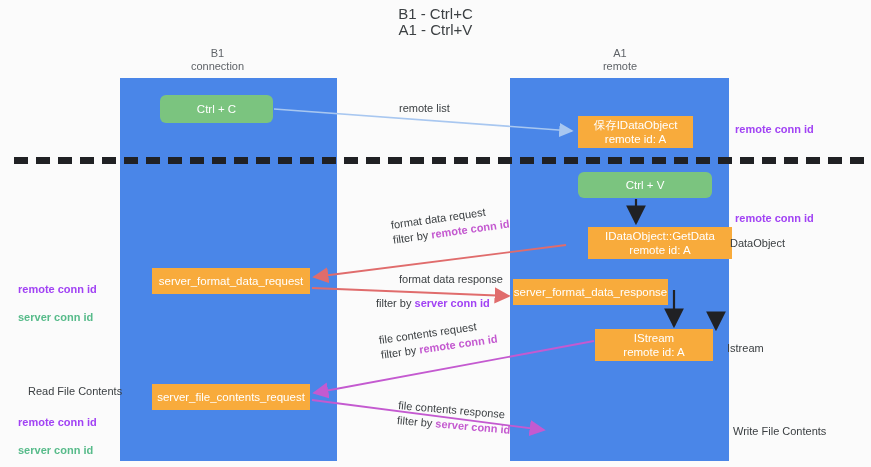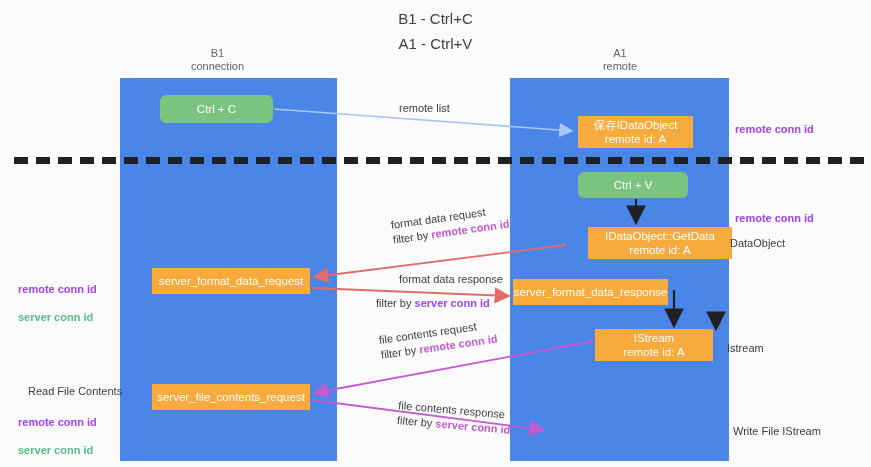--- a/index.html
+++ b/index.html
@@ -9,21 +9,21 @@
     background:#fbfbfb;
     font-family:"Liberation Sans","DejaVu Sans",sans-serif;
     overflow:hidden;
     position:relative;
   }
   #stage{position:absolute;left:0;top:0;width:871px;height:467px;}
 
   
   .title{
     position:absolute;left:0;top:6px;width:871px;
-    text-align:center;color:#3c4043;font-size:15px;line-height:25px;
+    text-align:center;color:#3c4043;font-size:15px;line-height:16px;
     white-space:pre-line;
   }
 
   
   .lane-head{
     position:absolute;text-align:center;color:#5f6368;
     font-size:11px;line-height:13px;white-space:pre-line;
   }
   #lane-head-b1{left:150px;top:47px;width:135px;}
   #lane-head-a1{left:545px;top:47px;width:150px;}
@@ -45,21 +45,21 @@
     position:absolute;box-sizing:border-box;
     display:flex;align-items:center;justify-content:center;
     text-align:center;color:#ffffff;font-size:11.5px;line-height:14px;
     white-space:pre-line;padding:3px 6px;
   }
   .node.green{background:#7bc47f;border-radius:6px;}
   .node.orange{background:#f8ab3c;text-align:center;}
 
   #node-ctrl-c{left:160px;top:95px;width:113px;height:28px;}
   #node-idataobject-store{left:578px;top:116px;width:115px;height:32px;}
-  #node-ctrl-v{left:578px;top:172px;width:110px;height:26px;}
+  #node-ctrl-v{left:578px;top:172px;width:134px;height:26px;}
   #node-getdata{left:588px;top:227px;width:144px;height:32px;}
   #node-server-format-response{left:513px;top:279px;width:155px;height:26px;}
   #node-istream{left:595px;top:329px;width:118px;height:32px;}
   #node-server-format-request{left:152px;top:268px;width:158px;height:26px;}
   #node-server-file-request{left:152px;top:384px;width:158px;height:26px;}
   #node-server-file-response{left:548px;top:417px;width:158px;height:26px;}
 
   
   .side-note{
     position:absolute;font-size:11px;line-height:14px;white-space:pre-line;
@@ -182,21 +182,21 @@
 
   <div class="edge-label" id="lbl-file-contents-res">
     <div><span>file contents response</span></div>
     <div><span>filter by </span><span class="p">server conn id</span></div>
   </div>
 
   <div class="side-note purple" id="note-right-remote-1">remote conn id</div>
   <div class="side-note purple" id="note-right-remote-2">remote conn id</div>
   <div class="side-note dark" id="note-right-dataobject">DataObject</div>
   <div class="side-note dark" id="note-right-istream">Istream</div>
-  <div class="side-note dark" id="note-right-write">Write File IStream</div>
+  <div class="side-note dark" id="note-right-write">Write File Contents</div>
 
   <div class="side-note" id="note-left-conn">
     <div class="p">remote conn id</div>
     <div class="g">server conn id</div>
   </div>
 
   <div class="side-note dark" id="note-left-read">Read File Contents</div>
 
   <div class="side-note" id="note-left-conn2">
     <div class="p">remote conn id</div>

